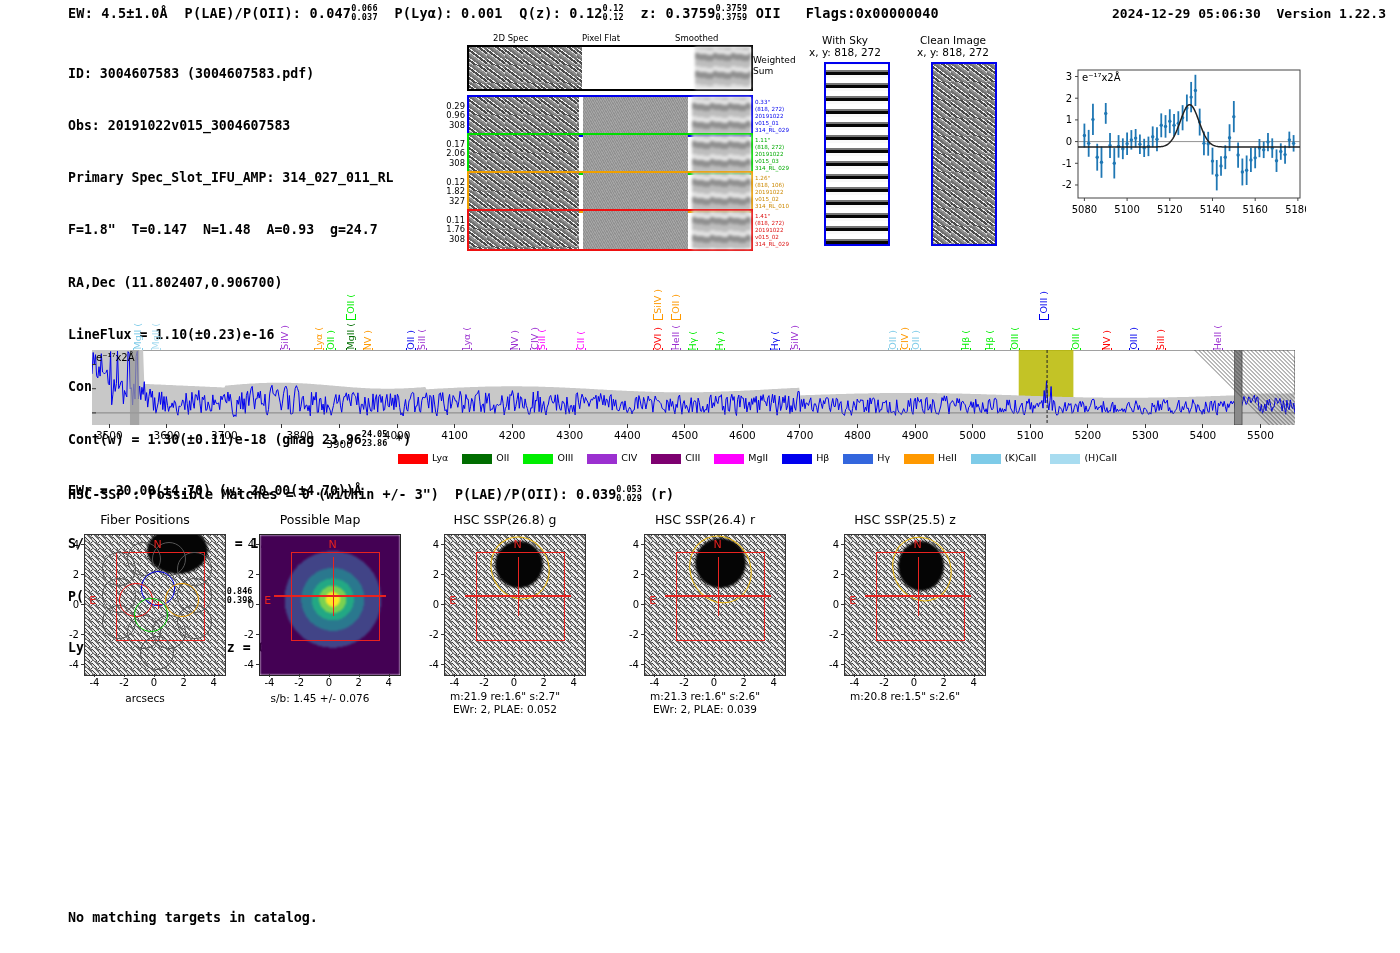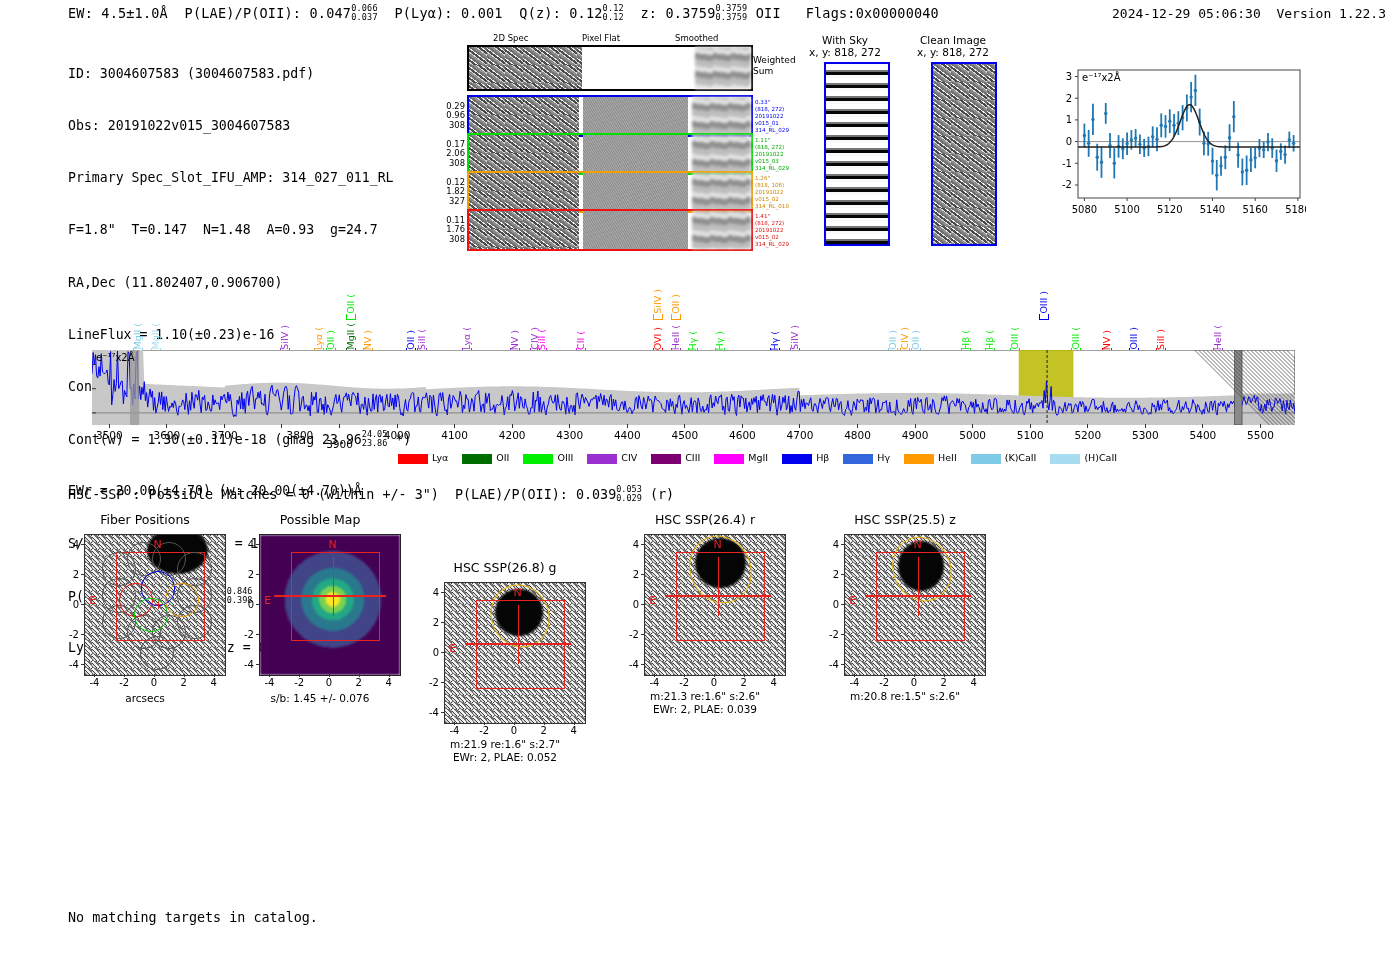--- a/index.html
+++ b/index.html
@@ -1,20 +1,20 @@
 <!DOCTYPE html>
 <html><head>
 <meta charset="utf-8">
 <title>ELiXer Report</title>
 <style>
   html,body{margin:0;padding:0;background:#ffffff;}
   body{width:1400px;height:953px;position:relative;
        font-family:"DejaVu Sans Mono","Liberation Mono",monospace;
        color:#000;overflow:hidden;}
-  .mono{font-family:"DejaVu Sans Mono","Liberation Mono",monospace;}
+  .mono{font-family:"DejaVu Sans Mono","Liberation Mono",monospace;font-weight:bold;}
   .sans{font-family:"DejaVu Sans","Liberation Sans",sans-serif;}
   .abs{position:absolute;}
   
   #hdr-line{top:4px;left:68px;font-size:13.5px;white-space:pre;letter-spacing:0.2px;}
   #hdr-stamp{top:6px;right:14px;font-size:13px;white-space:pre;}
   .sup{display:inline-block;vertical-align:-0.25em;font-size:8.5px;line-height:1.02;text-align:left;}
   .sup i{display:block;font-style:normal;}
   
   #info{top:30px;left:68px;font-size:13.2px;line-height:17.4px;white-space:pre;}
   #info .row{height:17.4px;}
@@ -559,21 +559,21 @@
     <div class="abs sans" style="left: 123.787px; top: 165px; transform: translateX(-50%); font-size: 10px;">2</div>
     <div class="abs" style="left: 123.787px; top: 162px; width: 1px; height: 3px; background: rgb(51, 51, 51);"></div>
     <div class="abs sans" style="left: 19px; top: 62.2128px; transform: translate(-100%, -50%); font-size: 10px;">2</div>
     <div class="abs" style="left: 21px; top: 62.2128px; width: 3px; height: 1px; background: rgb(51, 51, 51);"></div>
     <div class="abs sans" style="left: 153.574px; top: 165px; transform: translateX(-50%); font-size: 10px;">4</div>
     <div class="abs" style="left: 153.574px; top: 162px; width: 1px; height: 3px; background: rgb(51, 51, 51);"></div>
     <div class="abs sans" style="left: 19px; top: 32.4255px; transform: translate(-100%, -50%); font-size: 10px;">4</div>
     <div class="abs" style="left: 21px; top: 32.4255px; width: 3px; height: 1px; background: rgb(51, 51, 51);"></div>
   </div>
 
-<div class="abs sans cut" style="left:420px;top:512px;width:170px;height:210px;margin-top:48px;">
+<div class="abs sans cut" style="left:420px;top:512px;width:170px;height:210px;">
   <div class="cutTitleB">HSC SSP(26.8) g</div>
   <div class="imbox" style="left:24px;top:22px;width:140px;height:140px;">
     <div class="grayim"></div>
     <div class="blob" style="left:36%;top:4%;width:34%;height:34%;"></div>
     <div class="ellipse" style="left:33%;top:1%;width:40%;height:44%;transform:rotate(-25deg);"></div>
     <div class="redbox" style="left:22%;top:12%;width:62%;height:62%;"></div>
     <div class="abs" style="left:52%;top:16%;width:1.4px;height:42%;background:#e8221f;"></div>
     <div class="abs" style="left:14%;top:43%;width:76%;height:1.4px;background:#e8221f;"></div>
     <div class="redtxt" style="left:49%;top:2%;">N</div>
     <div class="redtxt" style="left:3%;top:42%;">E</div>

